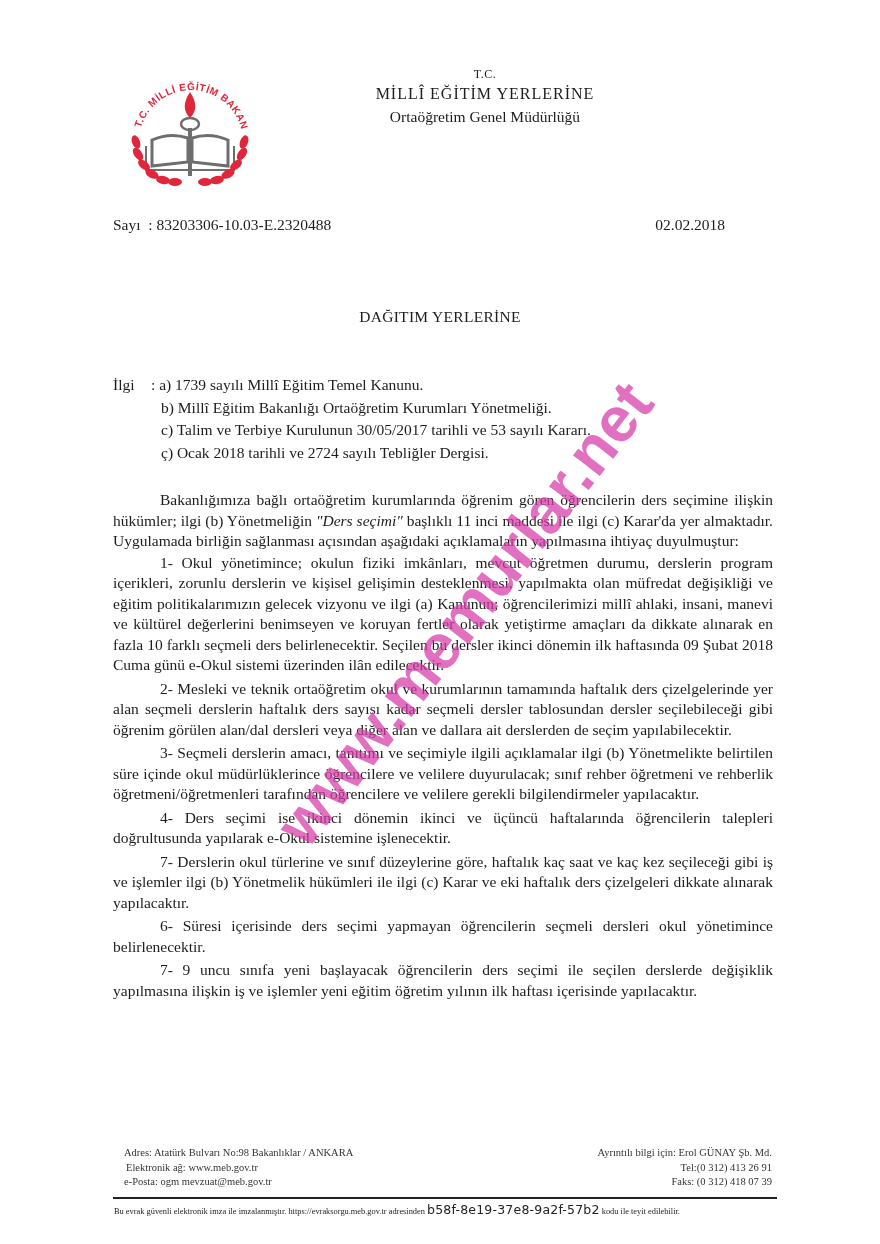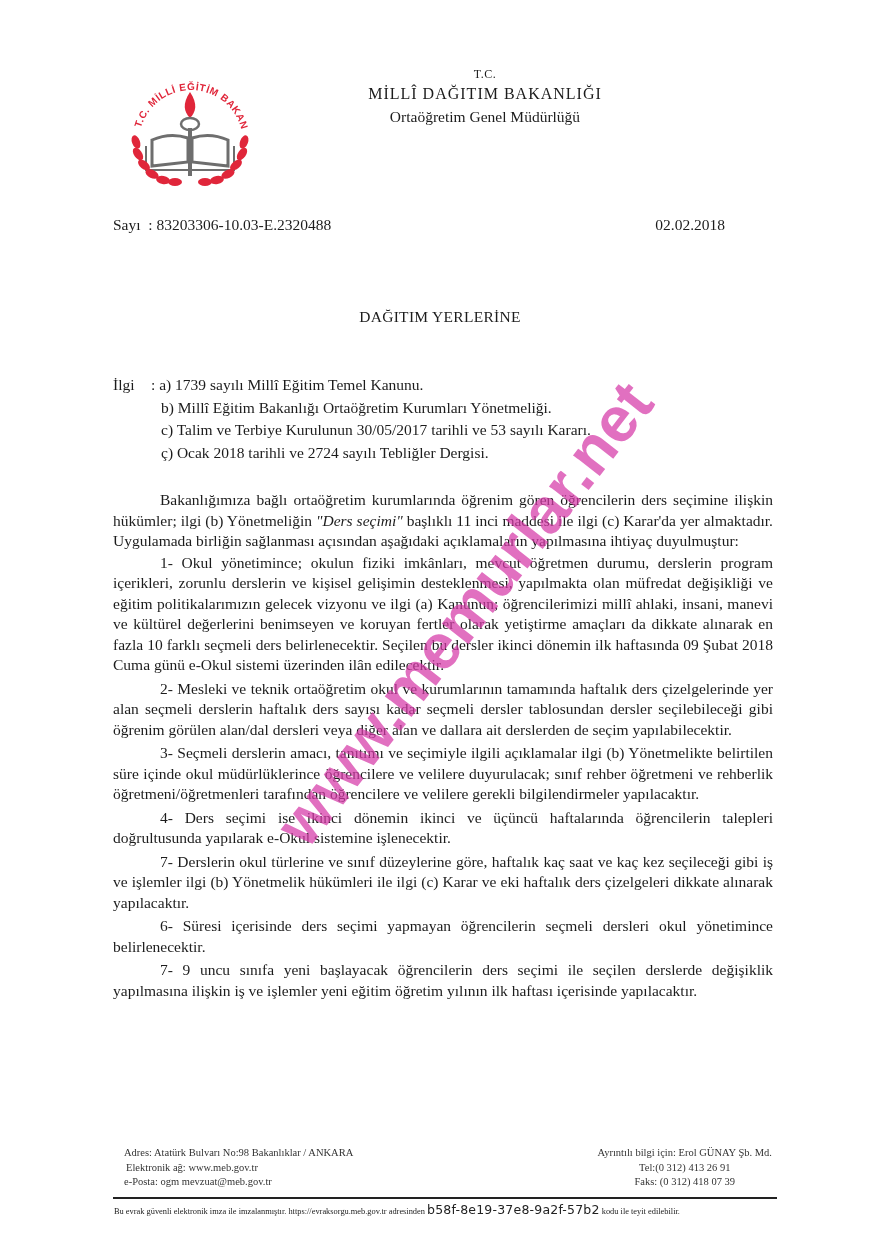--- a/index.html
+++ b/index.html
@@ -24,21 +24,21 @@
   .ilgi .line { display: flex; }
   .ilgi .lbl { width: 38px; }
   .ilgi .sub { padding-left: 48px; }
 
   .body { position: absolute; left: 113px; top: 490px; width: 660px; font-size: 15.5px; line-height: 20.5px;
           text-align: justify; }
   .body p { margin: 0 0 1px 0; text-indent: 47px; }
   .body em { font-style: italic; }
 
   .footer-left { position: absolute; left: 124px; top: 1146px; font-size: 10.5px; line-height: 14.5px; color: #333; }
-  .footer-right { position: absolute; right: 108px; top: 1146px; font-size: 10.5px; line-height: 14.5px; color: #333; text-align: center; }
+  .footer-right { position: absolute; right: 108px; top: 1146px; font-size: 10.5px; line-height: 14.5px; color: #333; text-align: right; }
   .footer-rule { position: absolute; left: 113px; top: 1197px; width: 664px; height: 2px; background: #222; }
   .verify { position: absolute; left: 114px; top: 1202px; width: 664px; font-size: 8.4px; color: #222; white-space: nowrap; }
   .verify .code { font-family: "DejaVu Sans", sans-serif; font-size: 12.5px; letter-spacing: 0.2px; }
 
   .watermark { position: absolute; left: 190px; top: 595px; transform: rotate(-52deg); transform-origin: center;
                font-family: "Liberation Sans", "DejaVu Sans", sans-serif; font-size: 64px; font-weight: bold;
                color: #d63aa8; opacity: 0.72; white-space: nowrap; pointer-events: none; letter-spacing: 0px; width: 520px; text-align: center; }
 </style>
 </head>
 <body>
@@ -79,21 +79,21 @@
         <ellipse cx="118" cy="103" rx="4" ry="7" transform="rotate(50 118 103)"></ellipse>
         <ellipse cx="110" cy="112" rx="4" ry="7" transform="rotate(65 110 112)"></ellipse>
         <ellipse cx="99" cy="118" rx="4" ry="7" transform="rotate(80 99 118)"></ellipse>
         <ellipse cx="87" cy="120" rx="4" ry="7" transform="rotate(90 87 120)"></ellipse>
       </g>
     </svg>
   </div>
 
   <div class="header">
     <div class="tc">T.C.</div>
-    <div class="ministry">MİLLÎ DAĞITIM BAKANLIĞI</div>
+    <div class="ministry">MİLLÎ EĞİTİM YERLERİNE</div>
     <div class="dept">Ortaöğretim Genel Müdürlüğü</div>
   </div>
 
   <div class="meta">
     <div class="row">
       <span>
         <span>Sayı</span>&nbsp;&nbsp;<span>: 83203306-10.03-E.2320488</span>
       </span>
       <span>02.02.2018</span>
     </div>

